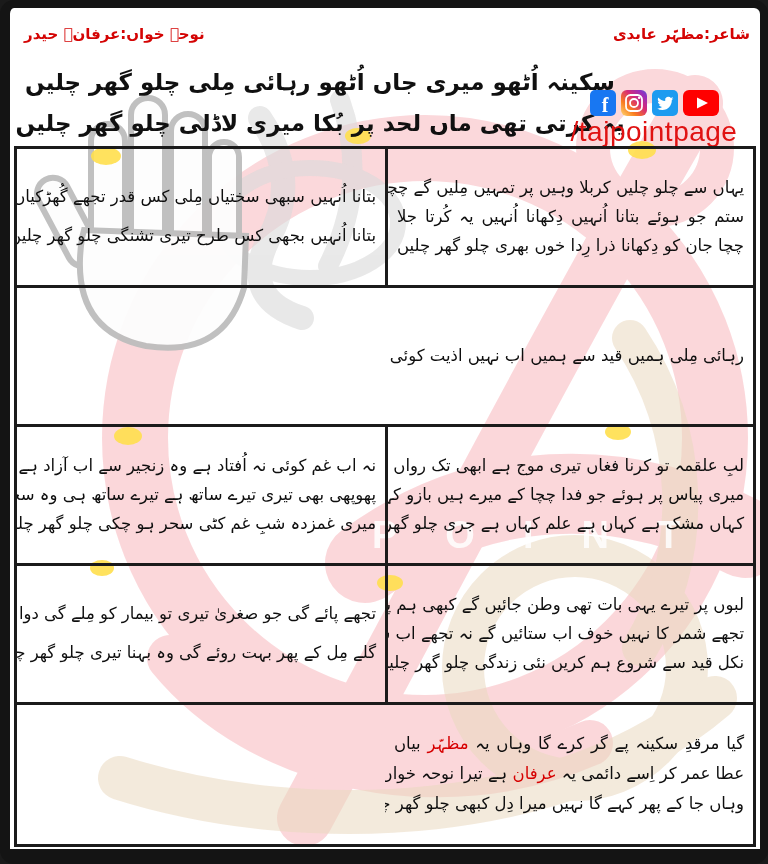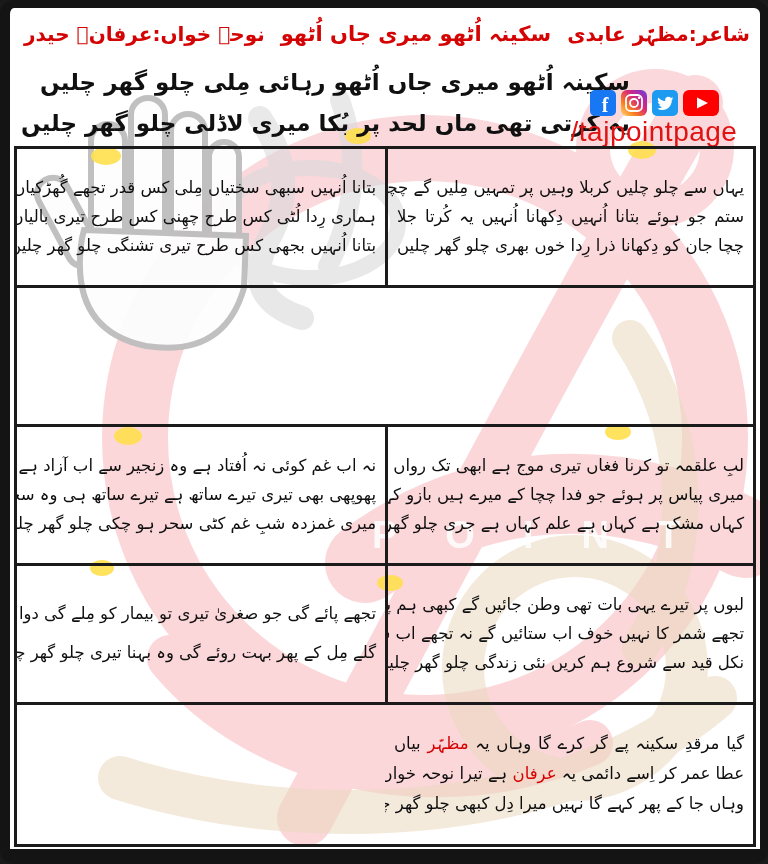--- a/index.html
+++ b/index.html
@@ -11,25 +11,25 @@
     font-family:"DejaVu Sans", sans-serif;
   }
   .wm { position:absolute; inset:0; z-index:0; pointer-events:none; }
   .content { position:absolute; inset:0; z-index:1; }
 
   .header-row {
     position:absolute; top:6px; left:14px; right:10px;
     display:flex; direction:rtl; justify-content:space-between; align-items:flex-start;
   }
   .hdr-txt { color:#d40404; font-weight:bold; direction:rtl; white-space:nowrap; }
-  .hdr-side { font-size:20px; line-height:40px; }
+  .hdr-side { font-size:15px; line-height:40px; }
   .hdr-title { font-size:21px; line-height:40px; }
 
   .intro {
-    position:absolute; top:54px; left:0; right:130px; 
+    position:absolute; top:54px; left:0; right:130px; text-align:center;
   }
   .intro-line {
     direction:rtl; color:#101010; font-weight:bold; font-size:23px; line-height:41px;
     white-space:nowrap;
   }
 
   .social {
     position:absolute; top:82px; right:2px; width:208px; text-align:center;
   }
   .icons-row { display:flex; justify-content:center; align-items:center; gap:5px; }
@@ -103,21 +103,20 @@
       <ellipse cx="92" cy="560" rx="12" ry="8"></ellipse>
     </g>
 
     <text x="362" y="540" font-family="Liberation Sans, sans-serif" font-size="38" font-weight="bold" letter-spacing="48" fill="#ffffff" opacity="0.85">POINT</text>
   </svg>
 
   <div class="content">
 
     <div class="header-row">
       <div class="hdr-txt hdr-side">شاعر:مظہّر عابدی</div>
-      <div class="hdr-txt hdr-title">سکینہ اُٹھو میری جاں اُٹھو</div>
       <div class="hdr-txt hdr-side">نوحہ خواں:عرفانؔ حیدر</div>
     </div>
 
     <div class="intro">
       <div class="intro-line">سکینہ اُٹھو میری جاں اُٹھو رہائی مِلی چلو گھر چلیں</div>
       <div class="intro-line">یہ کرتی تھی ماں لحد پر بُکا میری لاڈلی چلو گھر چلیں</div>
     </div>
 
     <div class="social">
       <div class="icons-row">
@@ -154,26 +153,26 @@
 
     <div class="lyrics-table">
         <div class="lyr-row">
           <div class="verse-cell right">
             <div class="verse-line">یہاں سے چلو چلیں کربلا وہیں پر تمہیں مِلیں گے چچا</div>
             <div class="verse-line">ستم جو ہوئے بتانا اُنہیں دِکھانا اُنہیں یہ کُرتا جلا</div>
             <div class="verse-line">چچا جان کو دِکھانا ذرا رِدا خوں بھری چلو گھر چلیں</div>
           </div>
           <div class="verse-cell left">
             <div class="verse-line">بتانا اُنہیں سبھی سختیاں مِلی کس قدر تجھے گُھڑکیاں</div>
-            <div class="verse-line">ہماری رِدا لُٹی کس طرح چھِنی کس طرح تیری بالیاں</div>
             <div class="verse-line">بتانا اُنہیں بجھی کس طرح تیری تشنگی چلو گھر چلیں</div>
           </div>
         </div>
         <div class="lyr-row">
           <div class="verse-cell left">
+            <div class="verse-line">رہائی مِلی ہمیں قید سے ہمیں اب نہیں اذیت کوئی</div>
           </div>
         </div>
         <div class="lyr-row">
           <div class="verse-cell right">
             <div class="verse-line">لبِ علقمہ تو کرنا فغاں تیری موج ہے ابھی تک رواں</div>
             <div class="verse-line">میری پیاس پر ہوئے جو فدا چچا کے میرے ہیں بازو کہاں</div>
             <div class="verse-line">کہاں مشک ہے کہاں ہے علم کہاں ہے جری چلو گھر چلیں</div>
           </div>
           <div class="verse-cell left">
             <div class="verse-line">نہ اب غم کوئی نہ اُفتاد ہے وہ زنجیر سے اب آزاد ہے</div>

